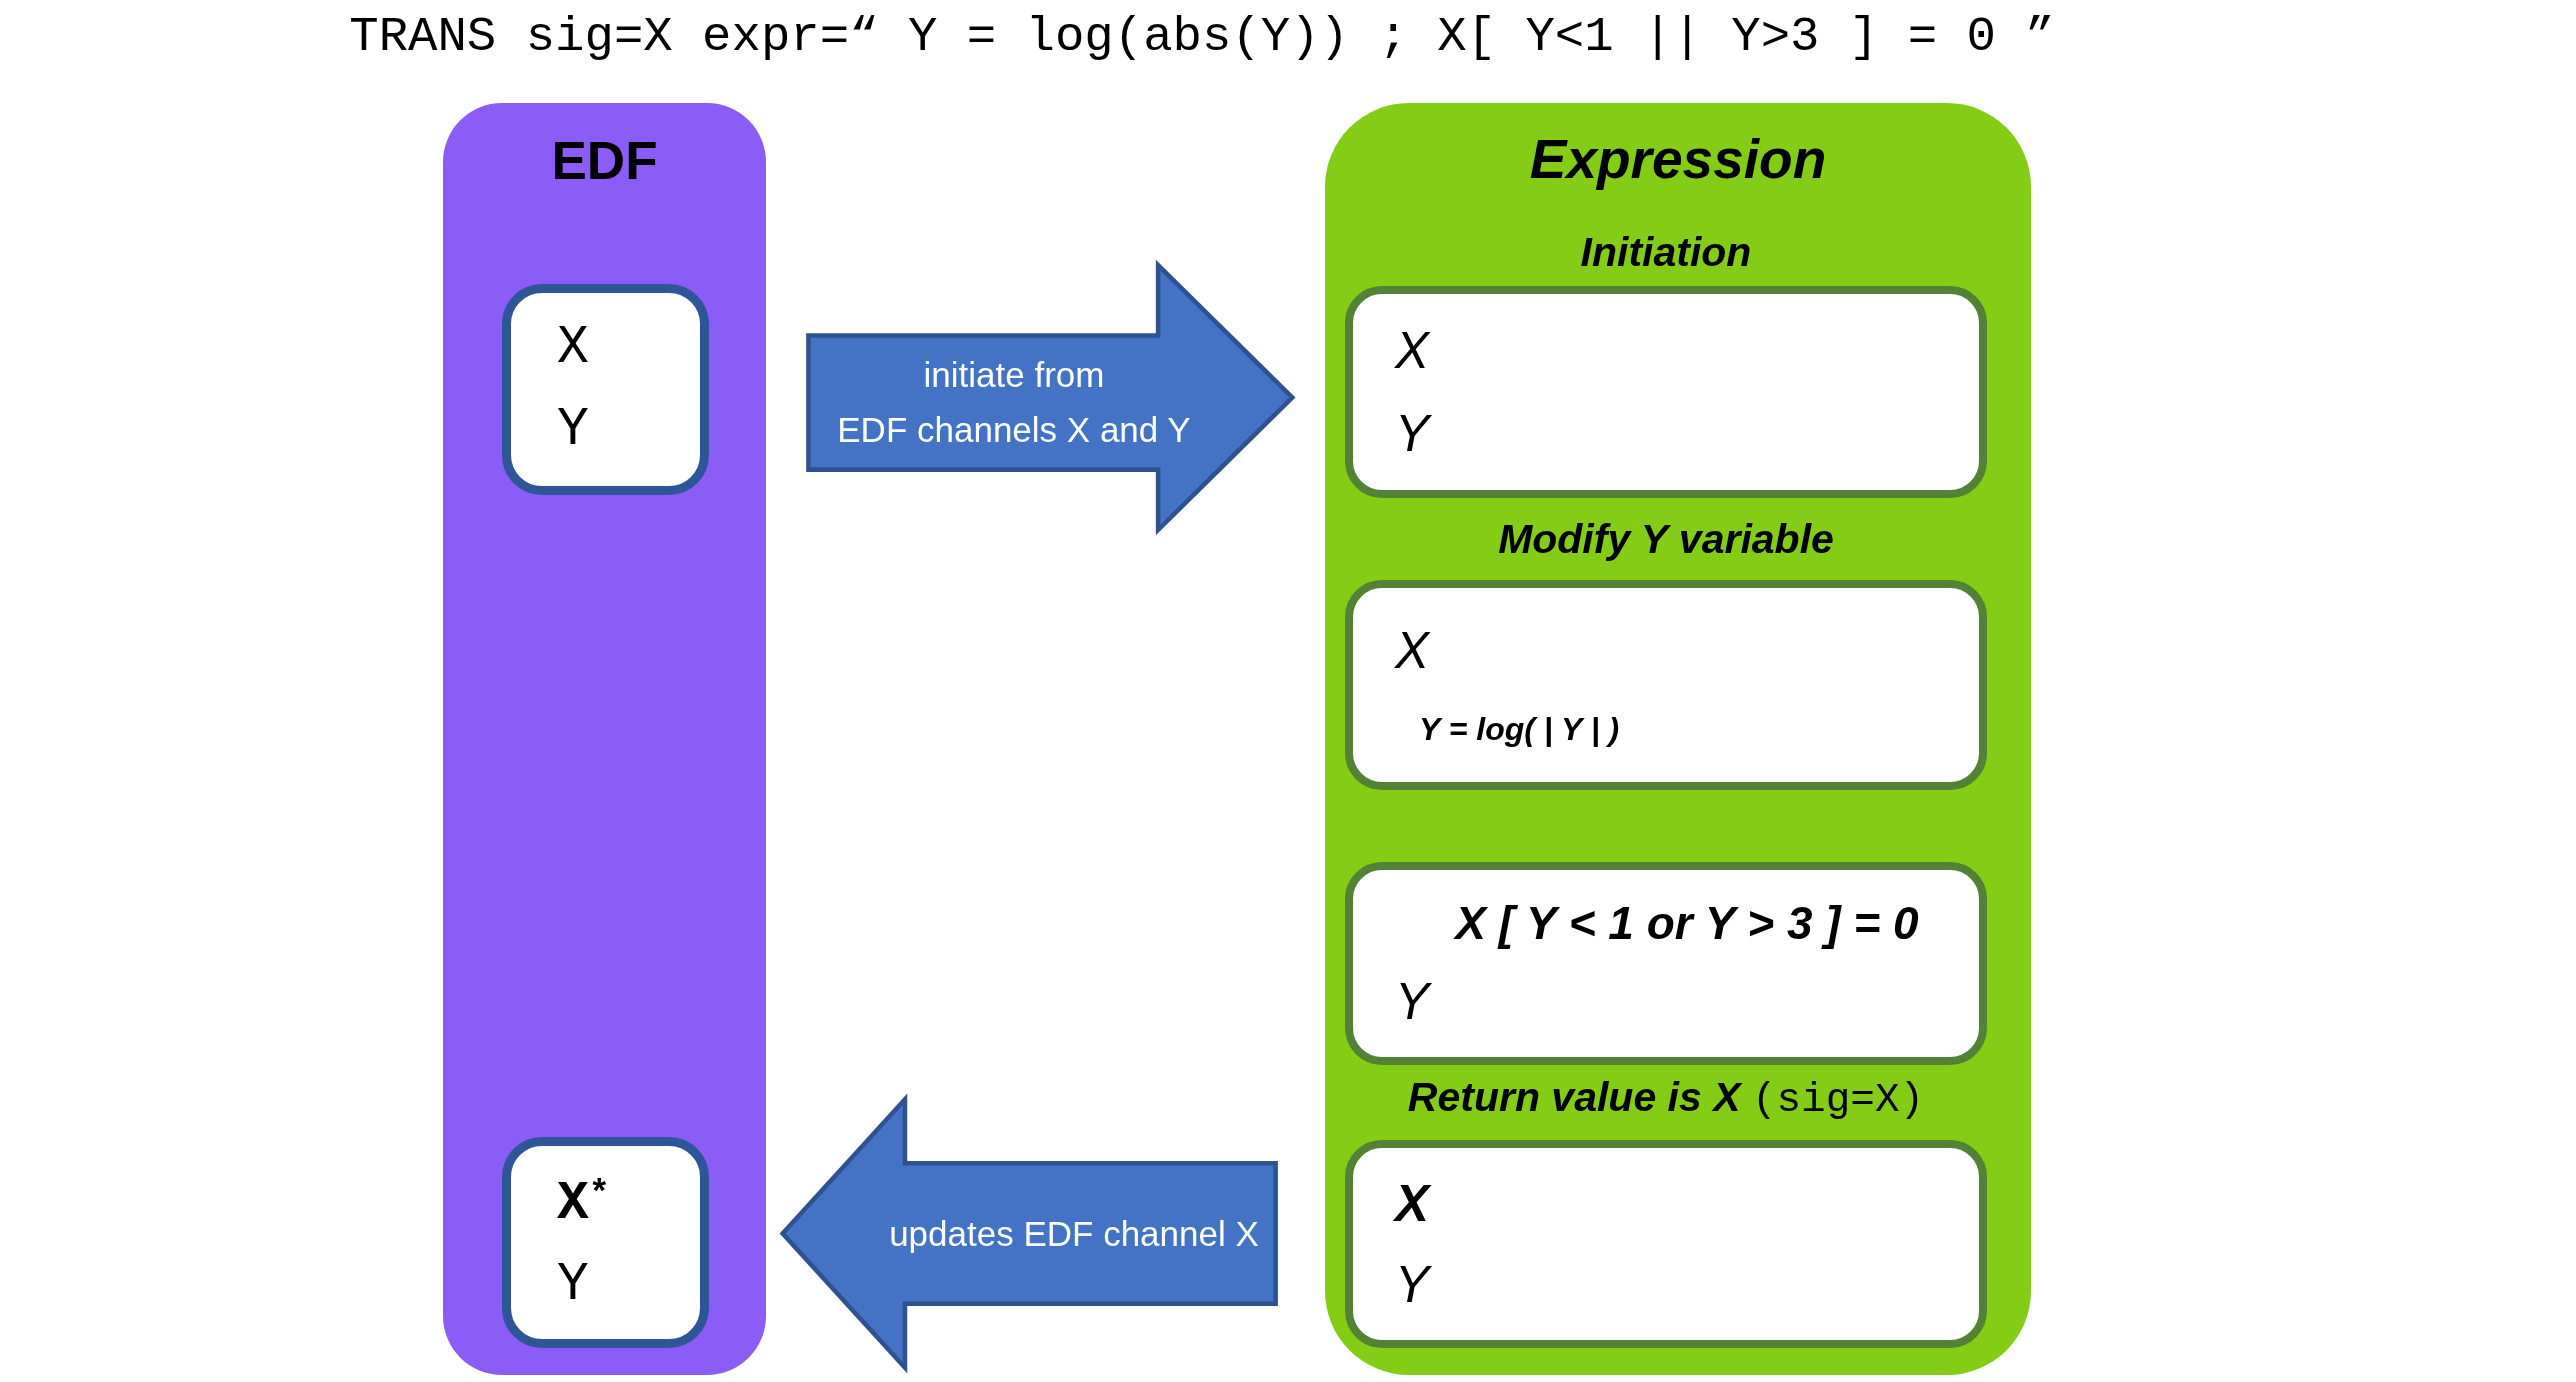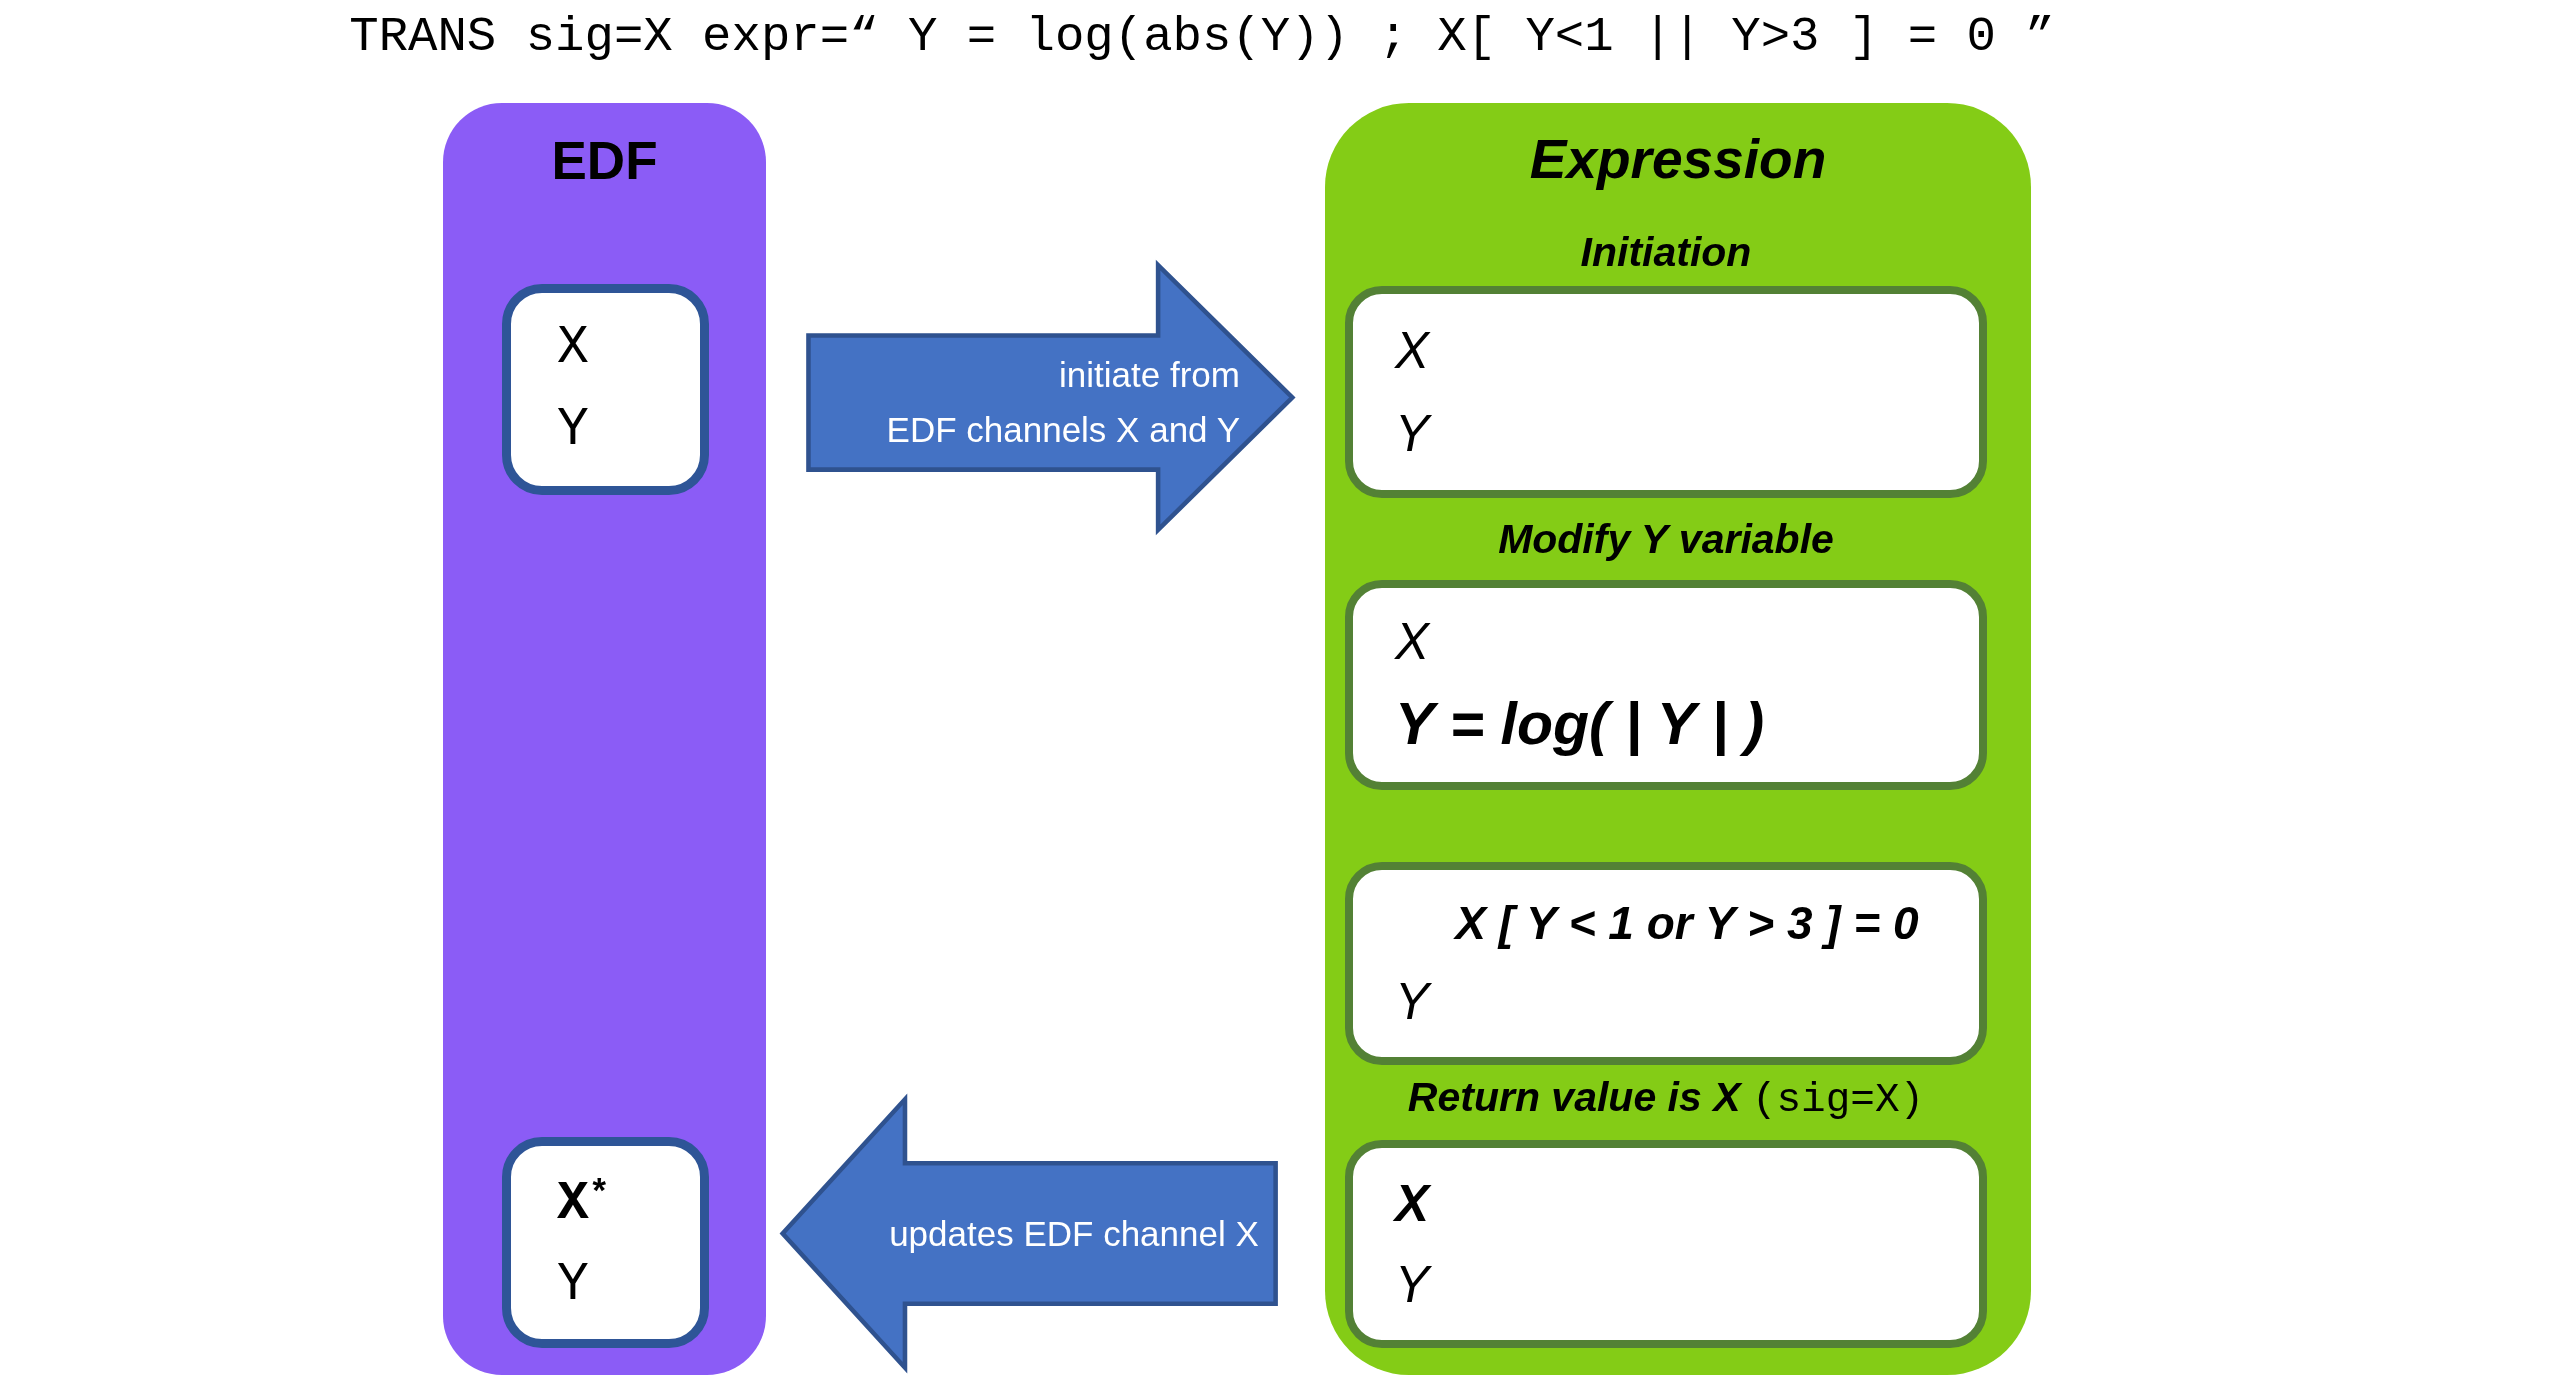--- a/index.html
+++ b/index.html
@@ -52,30 +52,30 @@
   .mono-seg { font-family:"Liberation Mono", monospace; font-style:normal; font-weight:400; }
   .expr-box {
     left:20px; width:642px;
     border:8.2px solid #538135; border-radius:37px; padding-left:42px;
     font-style:italic; font-size:51px; line-height:1;
   }
   .lbl-0 { top:126px; }  .box-0 { top:183px; height:212px; }
   .lbl-1 { top:413px; }  .box-1 { top:477px; height:210px; }
   .lbl-2 { top:697px; }  .box-2 { top:759px; height:203px; }
   .lbl-3 { top:971px; } .box-3 { top:1037px; height:208px; }
-  .f-54 { font-size:59px; }
+  .f-54 { font-size:32px;margin-left:24px; }
   .f-50 { font-size:46px;text-align:center; }
 
   
   .arrow { position:absolute; }
   .arrow-initiate { left:788px; top:256px; width:512px; height:283px; }
   .arrow-update   { left:777px; top:1092px; width:507px; height:283px; }
   .arrow svg { position:absolute; left:0; top:0; width:100%; height:100%; }
   .arrow-label {
-    position:absolute; color:#ffffff; font-size:35px; text-align:right;gap:8px;
+    position:absolute; color:#ffffff; font-size:35px; text-align:center;gap:8px;
   }
   .arrow-initiate .arrow-label {
     left:0; width:452px; top:80px; height:133px;
     display:flex; flex-direction:column; justify-content:center; line-height:1.32;
   }
   .arrow-update .arrow-label {
     left:95px; width:404px; top:71px; height:141px;
     display:flex; align-items:center; justify-content:center;
   }
 </style>

